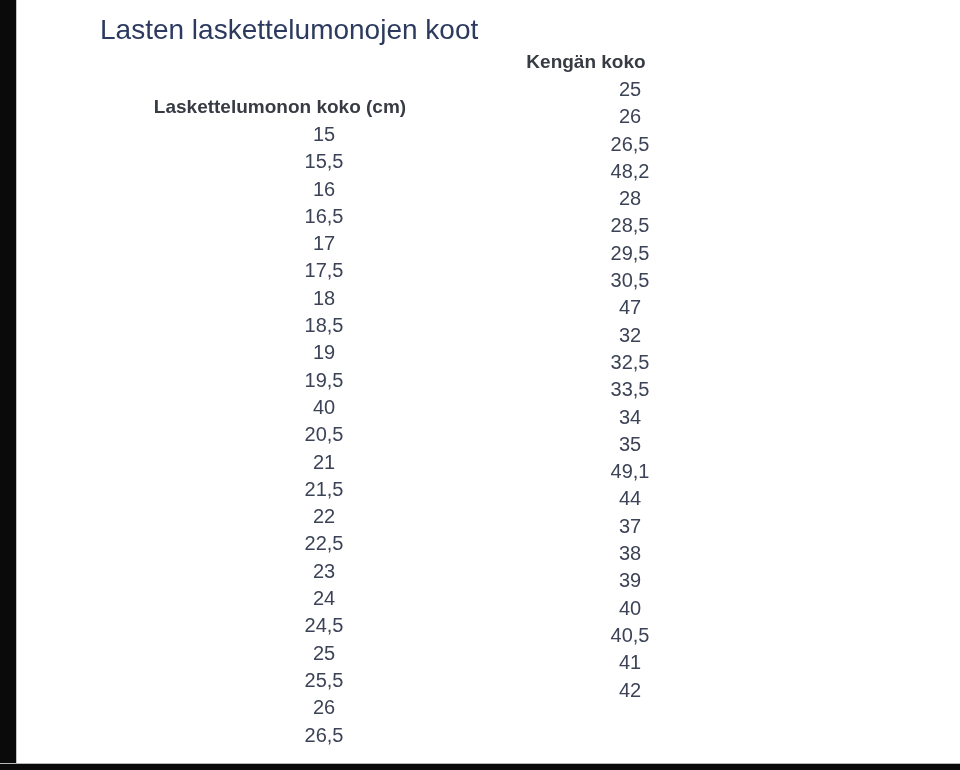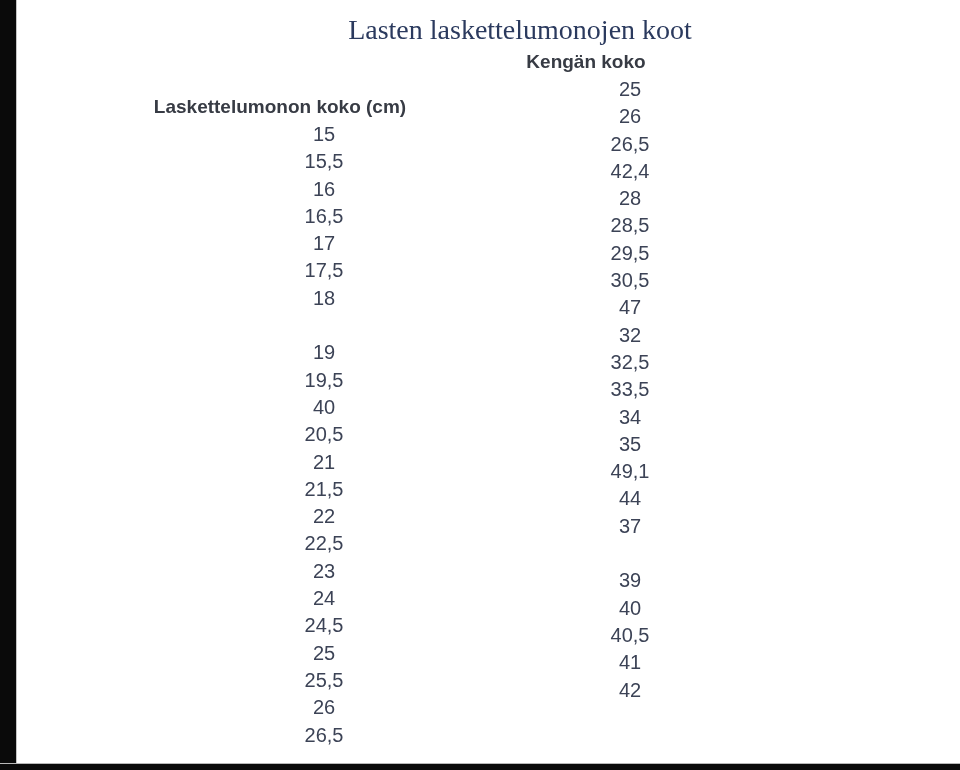--- a/index.html
+++ b/index.html
@@ -32,26 +32,25 @@
     height: 6px;
     background: var(--bar-color, #000000);
     border-top: 1px solid #b8b8b8;
   }
   .title {
     position: absolute;
     top: 13px;
     left: 0;
     width: 100%;
     box-sizing: border-box;
-    padding-left: 80px;
-    text-align: center;
+    padding-left: 100px;
+    text-align: left;
     font-size: 28px;
     line-height: 33px;
     color: var(--title-color, #2b3a5e);
-    font-family: Liberation Serif, serif;
   }
   .header-row {
     position: absolute;
     top: 50px;
     left: 0;
     width: 100%;
     height: 24px;
   }
   .rows {
     position: absolute;
@@ -103,35 +102,36 @@
       <div class="row">
         <div class="cell col1">15,5</div>
         <div class="cell col2">26</div>
       </div>
       <div class="row">
         <div class="cell col1">16</div>
         <div class="cell col2">26,5</div>
       </div>
       <div class="row">
         <div class="cell col1">16,5</div>
-        <div class="cell col2">42,4</div>
+        <div class="cell col2">48,2</div>
       </div>
       <div class="row">
         <div class="cell col1">17</div>
         <div class="cell col2">28</div>
       </div>
       <div class="row">
         <div class="cell col1">17,5</div>
         <div class="cell col2">28,5</div>
       </div>
       <div class="row">
         <div class="cell col1">18</div>
         <div class="cell col2">29,5</div>
       </div>
       <div class="row">
+        <div class="cell col1">18,5</div>
         <div class="cell col2">30,5</div>
       </div>
       <div class="row">
         <div class="cell col1">19</div>
         <div class="cell col2">47</div>
       </div>
       <div class="row">
         <div class="cell col1">19,5</div>
         <div class="cell col2">32</div>
       </div>
@@ -158,20 +158,21 @@
       <div class="row">
         <div class="cell col1">22,5</div>
         <div class="cell col2">44</div>
       </div>
       <div class="row">
         <div class="cell col1">23</div>
         <div class="cell col2">37</div>
       </div>
       <div class="row">
         <div class="cell col1">24</div>
+        <div class="cell col2">38</div>
       </div>
       <div class="row">
         <div class="cell col1">24,5</div>
         <div class="cell col2">39</div>
       </div>
       <div class="row">
         <div class="cell col1">25</div>
         <div class="cell col2">40</div>
       </div>
       <div class="row">

